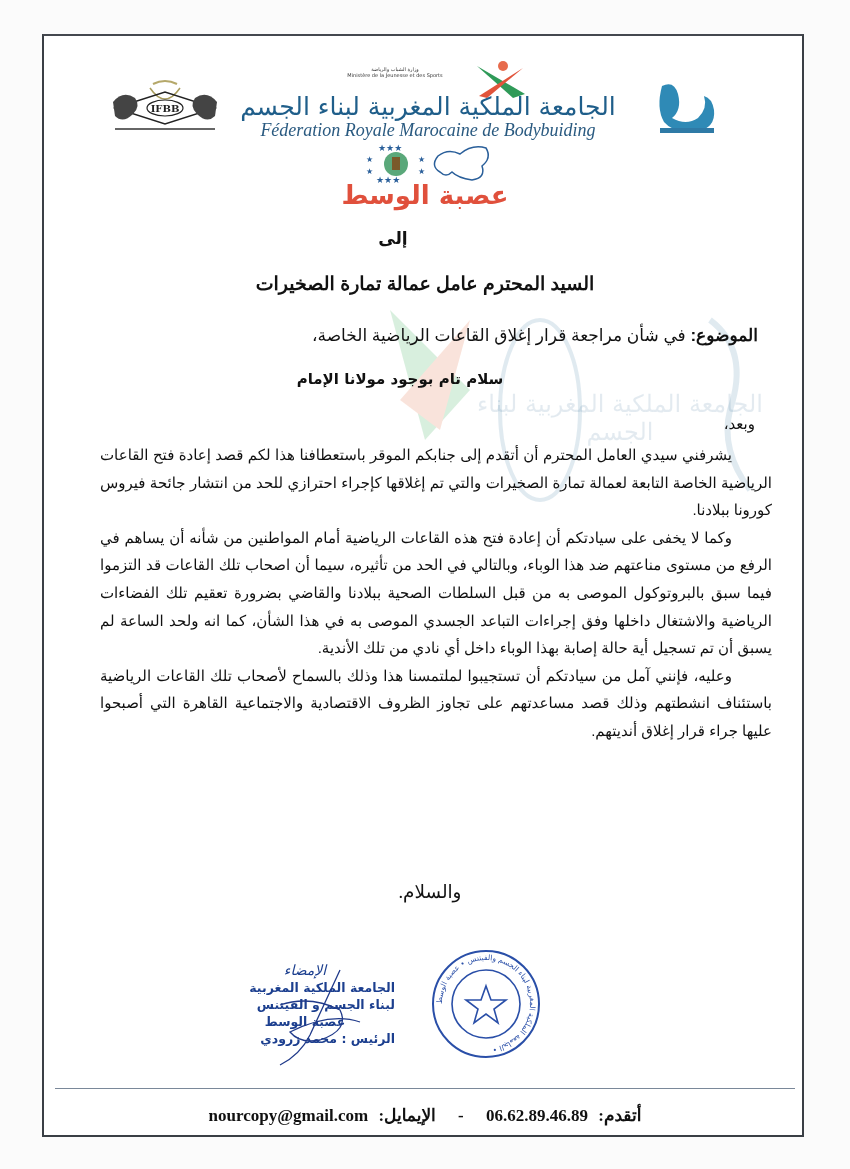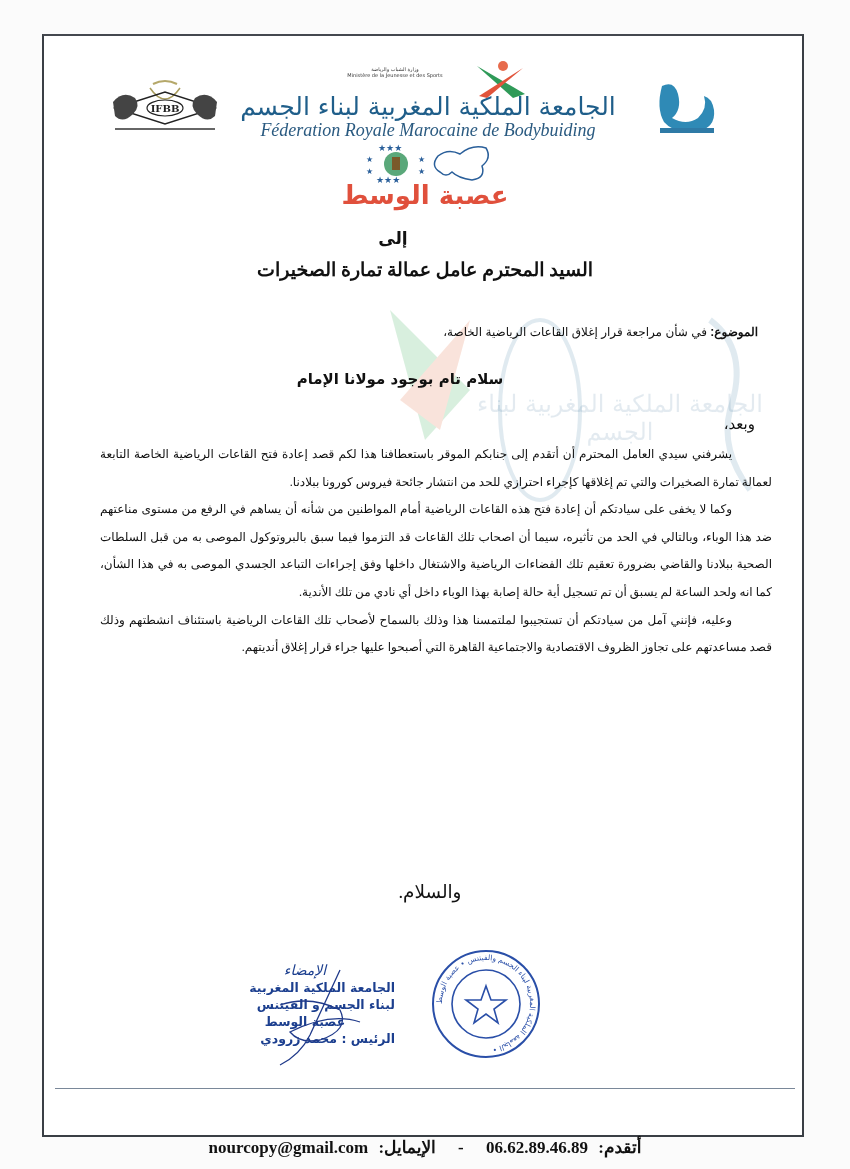--- a/index.html
+++ b/index.html
@@ -69,45 +69,45 @@
       opacity: 0.12;
     }
     
     .to-label {
       position: absolute; left: 0; width: 786px; top: 228px;
       text-align: center; direction: rtl;
       font-size: 17px; font-weight: bold;
       font-family: "DejaVu Sans", sans-serif;
     }
     .addressee {
-      position: absolute; left: 0; width: 850px; top: 258px;
+      position: absolute; left: 0; width: 850px; top: 272px;
       text-align: center; direction: rtl;
       font-size: 19px; font-weight: bold;
-      font-family: Liberation Serif, serif;
+      font-family: Liberation Sans, sans-serif;
     }
     .subject {
       position: absolute; right: 92px; top: 325px; width: 660px;
       direction: rtl; 
-      font-family: "Liberation Sans", sans-serif; font-size: 12px;
+      font-family: "Liberation Sans", sans-serif; font-size: 17px;
     }
     .subject .lbl { font-weight: bold; }
     .salute {
       position: absolute; left: 0; width: 800px; top: 370px;
       direction: rtl; text-align: center;
       font-family: "DejaVu Sans", sans-serif; font-size: 15px; font-weight: bold;
     }
     .after {
       position: absolute; right: 95px; top: 415px;
       direction: rtl; font-family: "Liberation Serif", serif; font-size: 15px;
     }
     .letter-body {
       position: absolute; left: 100px; top: 441px; width: 672px;
       direction: rtl; text-align: justify; text-align-last: right;
-      font-family: Liberation Serif, serif;
-      font-size: 12px; line-height: 27.6px;
+      font-family: Liberation Sans, sans-serif;
+      font-size: 15px; line-height: 27.6px;
     }
     .letter-body p { margin: 0; text-indent: 40px; }
     .closing {
       position: absolute; left: 150px; top: 880px; width: 560px;
       direction: rtl; text-align: center;
       font-family: "Liberation Serif", serif;
       font-size: 18.4px; line-height: 25px;
     }
     
     .sig {
@@ -229,17 +229,17 @@
   <defs>
       <path id="ring" d="M56,56 m-44,0 a44,44 0 1,1 88,0 a44,44 0 1,1 -88,0"></path>
     </defs>
   <text font-size="7.5" fill="#2a4fa8" font-family="DejaVu Sans, sans-serif"><textPath href="#ring">الجامعة الملكية المغربية لبناء الجسم والفيتنس • عصبة الوسط •</textPath></text>
   <path d="M56 38 L61 52 L76 52 L64 61 L68 75 L56 66 L44 75 L48 61 L36 52 L51 52 Z" fill="none" stroke="#2a4fa8" stroke-width="1.6"></path>
 </svg>
 
 <div class="footer-rule"></div>
 <div class="footer">
   <span>nourcopy@gmail.com</span>
-  <span style="direction:rtl;margin-left:6px;margin-top:32px;">الإيمايل:</span>
+  <span style="direction:rtl;margin-left:6px;">الإيمايل:</span>
   <span class="sep">-</span>
   <span>06.62.89.46.89</span>
   <span style="direction:rtl;margin-left:6px;">أتقدم:</span>
 </div>
 
 </body></html>

